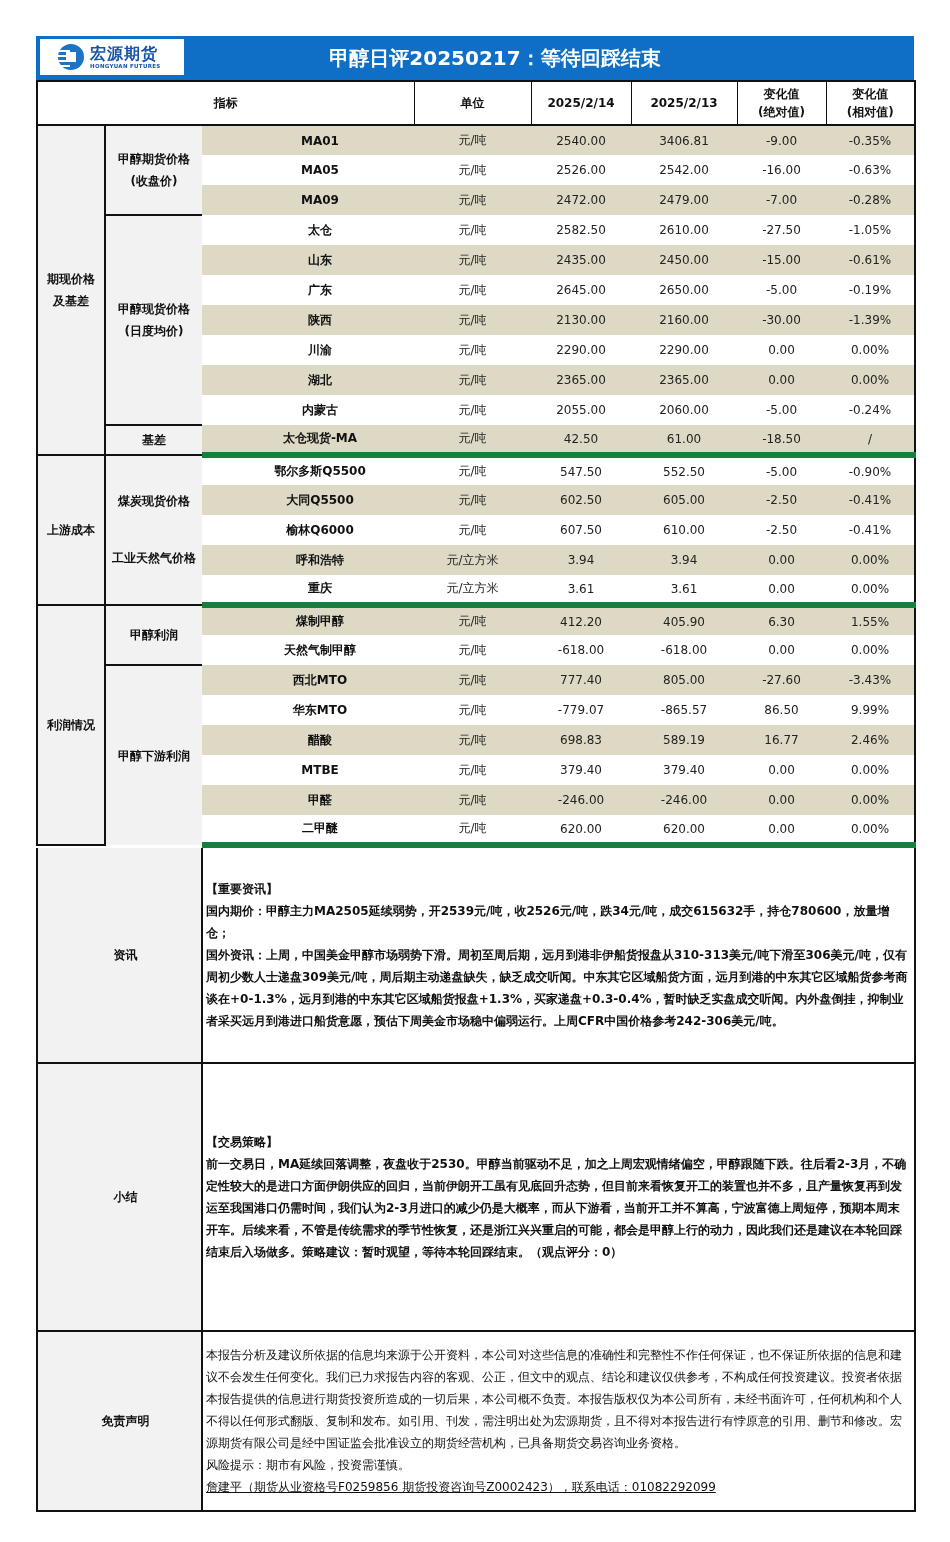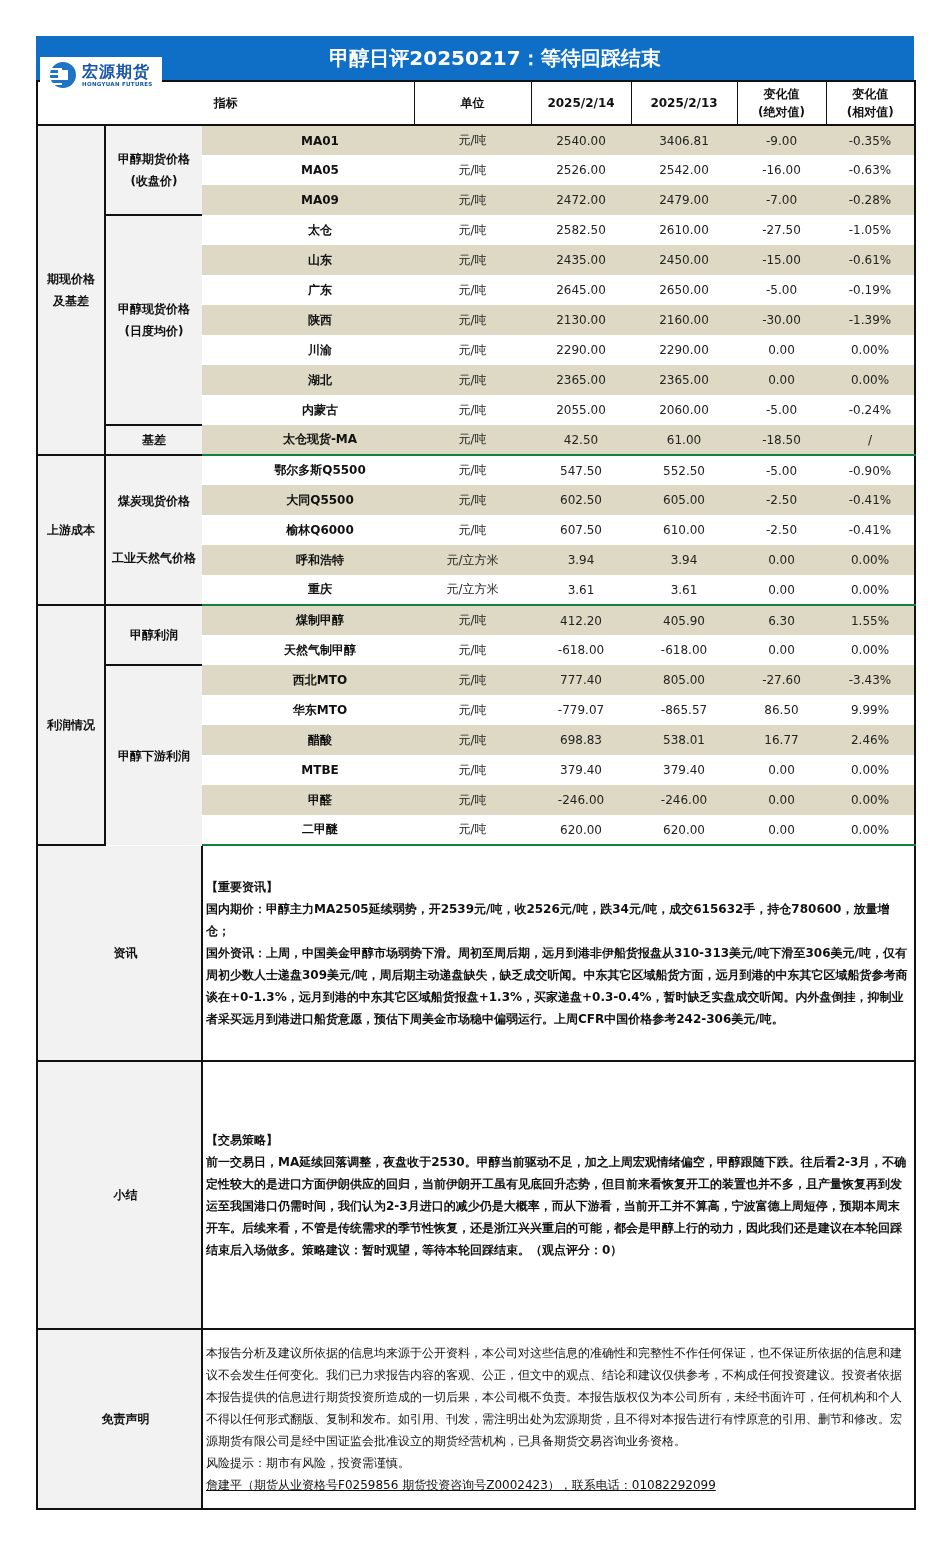--- a/index.html
+++ b/index.html
@@ -1,20 +1,20 @@
 <!DOCTYPE html>
 <html><head>
 <meta charset="utf-8">
 <style>
   * { box-sizing: border-box; margin: 0; padding: 0; }
   html, body { width: 950px; height: 1542px; background: #ffffff; }
   body { font-family: "DejaVu Sans", "Liberation Sans", sans-serif; color: #111; position: relative; }
   .sheet { position: absolute; left: 36px; top: 36px; width: 878px; }
   .titlebar { position: relative; height: 44px; background: #0f6fc6; border-left: 1px solid #0f6fc6; border-right: 1px solid #0f6fc6; }
-  .logo { position: absolute; left: 3px; top: 21px; width: 122px; height: 36px; background: #fff; display: flex; align-items: center; padding-left: 8px; }
+  .logo { position: absolute; left: 3px; top: 3px; width: 144px; height: 36px; background: #fff; display: flex; align-items: center; padding-left: 16px; }
   .logo-mark { width: 30px; height: 30px; position: relative; }
   .logo-mark .ring { position: absolute; left: 2px; top: 2px; width: 26px; height: 26px; border-radius: 50%; background: #1d73c4; }
   .logo-mark .hole { position: absolute; left: 10px; top: 10px; width: 10px; height: 10px; background: #fff; }
   .logo-mark .stripe { position: absolute; left: 0; width: 14px; height: 2px; background: #fff; }
   .logo-text { margin-left: 4px; display: flex; flex-direction: column; }
   .logo-cn { color: #1554a8; font-weight: bold; font-size: 16px; letter-spacing: 1px; line-height: 18px; }
   .logo-en { color: #1554a8; font-size: 5.5px; font-weight: bold; letter-spacing: 0.3px; }
   .title { position: absolute; left: 0; right: 0; top: 0; height: 44px; line-height: 44px; text-align: center; color: #fff; font-size: 20px; font-weight: bold; padding-left: 40px; }
   table { border-collapse: collapse; width: 878px; table-layout: fixed; }
   td, th { font-size: 12px; text-align: center; vertical-align: middle; }
@@ -26,21 +26,21 @@
   td.sub { background: #f2f2f2; font-weight: bold; border-bottom: 2px solid #111; line-height: 22px; }
   td.sub.last { border-bottom: none; margin-left: 40px; }
   tr.shade td.v { background: #ddd9c4; }
   td.v { background: #fff; }
   td.name { font-weight: bold; padding-left: 24px; }
   td.unit, td.num { font-weight: normal; color: #222; }
   td.last-col { border-right: 2px solid #111; }
   .green { color: #1faa4a; }
   .red { color: #e8202a; }
   .black { color: #222; }
-  tr.sec-end td.v { border-bottom: 2px solid #15803d; }
+  tr.sec-end td.v { border-bottom: 6px solid #15803d; }
   .text-table td { border: 2px solid #111; }
   .text-table td.label { background: #f2f2f2; font-weight: bold; width: 165px; padding-left: 12px; }
   .text-table td.content { text-align: left; font-size: 12px; line-height: 22px; font-weight: bold; padding: 12px 3px; vertical-align: middle; }
   .text-table td.content.disc { font-weight: normal; }
   .u { text-decoration: underline; }
 </style>
 </head>
 <body>
 
 <div class="sheet">
@@ -254,21 +254,21 @@
           <td class="v unit">元/吨</td>
           <td class="v num">-779.07</td>
           <td class="v num">-865.57</td>
           <td class="v num red">86.50</td>
           <td class="v num last-col red">9.99%</td>
         </tr>
       <tr class="data shade">
           <td class="v name">醋酸</td>
           <td class="v unit">元/吨</td>
           <td class="v num">698.83</td>
-          <td class="v num">538.01</td>
+          <td class="v num">589.19</td>
           <td class="v num red">16.77</td>
           <td class="v num last-col red">2.46%</td>
         </tr>
       <tr class="data">
           <td class="v name">MTBE</td>
           <td class="v unit">元/吨</td>
           <td class="v num">379.40</td>
           <td class="v num">379.40</td>
           <td class="v num black">0.00</td>
           <td class="v num last-col black">0.00%</td>

